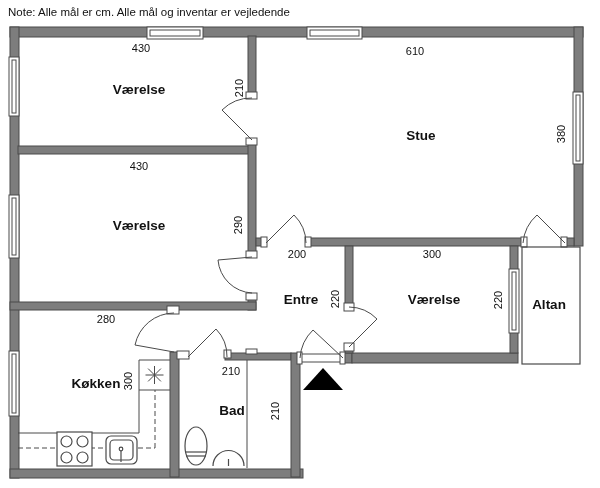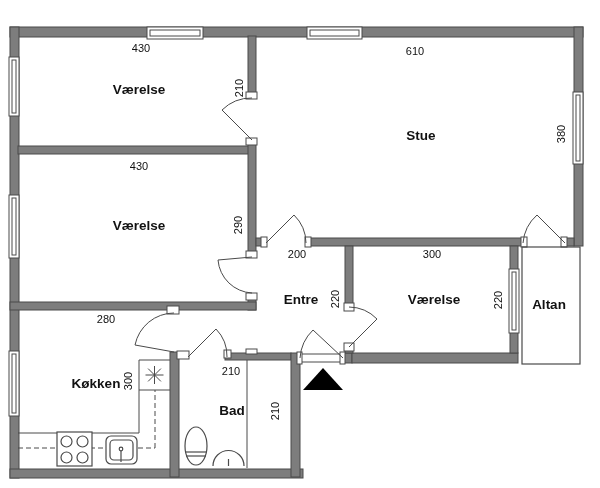--- a/index.html
+++ b/index.html
@@ -8,20 +8,21 @@
   #note{position:absolute;left:8px;top:6px;font-size:11.5px;color:#111;}
   svg{position:absolute;left:0;top:0;}
   text{fill:#111;}
   .room-label{font-size:13.5px;font-weight:bold;}
   .dim{font-size:11px;}
 </style>
 </head>
 <body>
 
 <div id="plan">
+  <div id="note">Note: Alle mål er cm. Alle mål og inventar er vejledende</div>
 
   <svg width="600" height="488" viewBox="0 0 600 488">
 
     <g fill="#7d7d7d" stroke="#4a4a4a" stroke-width="1">
       <rect x="10" y="27" width="573" height="10"></rect>
       <rect x="10" y="27" width="9" height="451"></rect>
       <rect x="574" y="27" width="9" height="219"></rect>
       <rect x="10" y="469" width="293" height="9"></rect>
       <rect x="18" y="146" width="231" height="8"></rect>
       <rect x="248" y="36" width="8" height="61"></rect>

